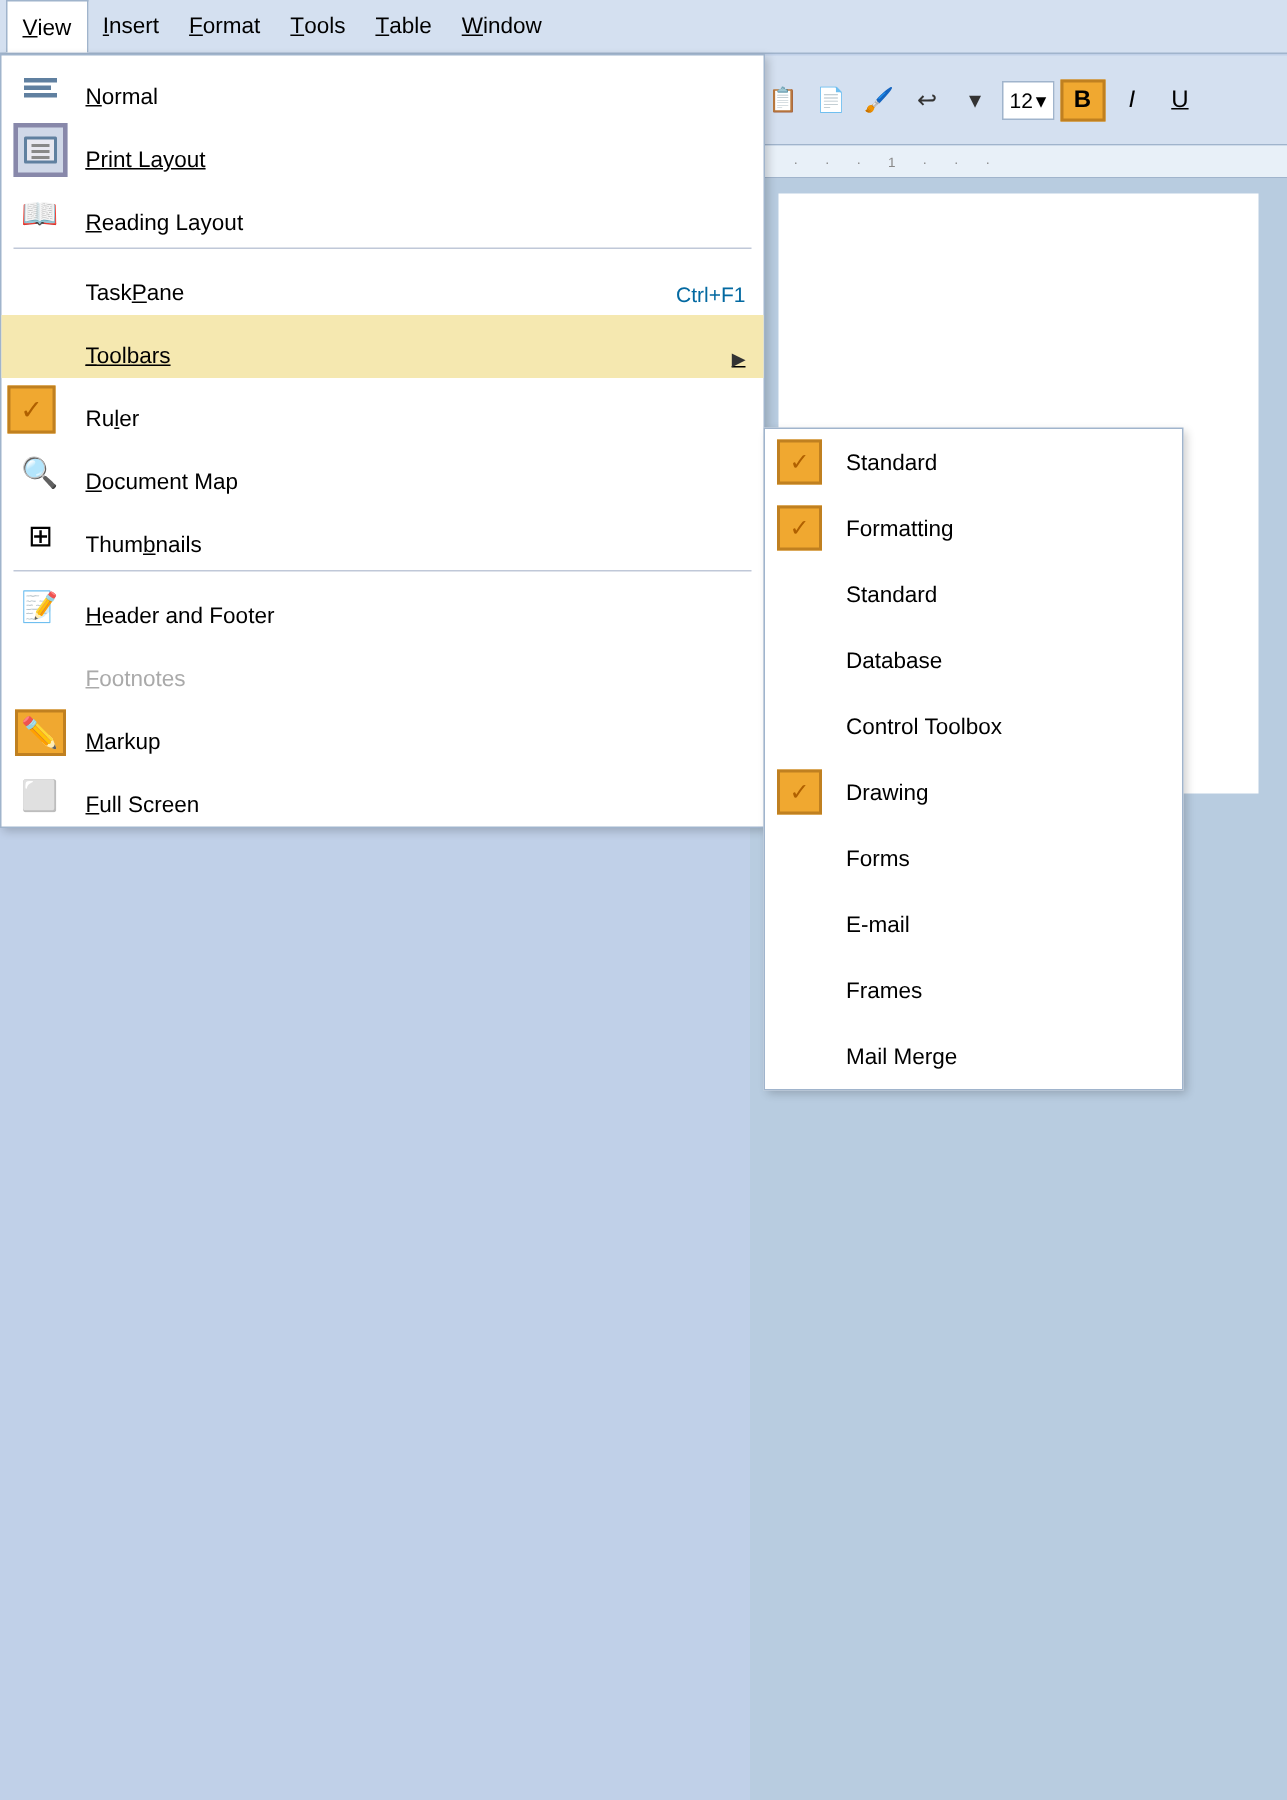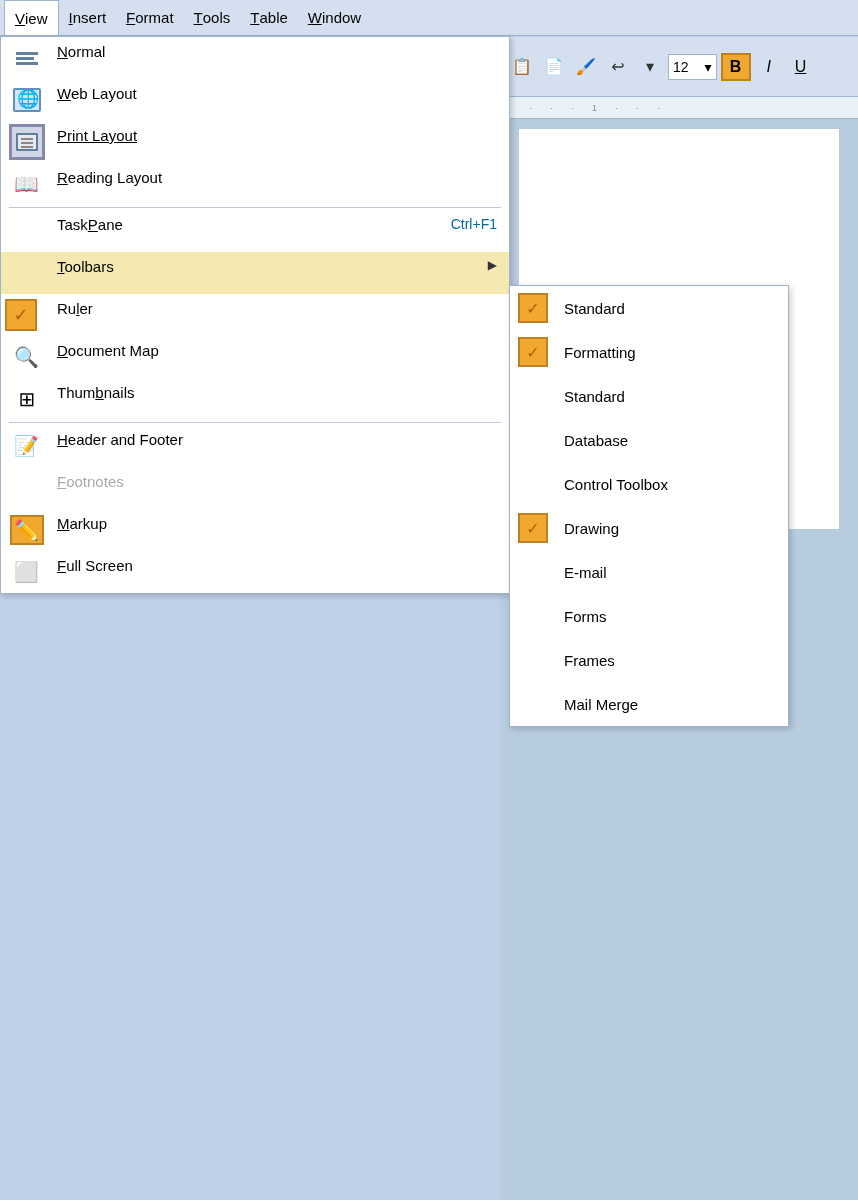--- a/index.html
+++ b/index.html
@@ -63,21 +63,21 @@
       font-size: 16px;
       color: #333;
     }
     .font-size-box {
       display: flex; align-items: center;
       border: 1px solid #a0b4cc;
       background: white;
       height: 26px;
       padding: 0 4px;
       font-size: 14px;
-      gap: 16px;
+      gap: 2px;
     }
     .bold-btn {
       width: 30px; height: 28px;
       background: #f0a830;
       border: 2px solid #c08020;
       display: flex; align-items: center; justify-content: center;
       font-weight: bold;
       font-size: 16px;
       cursor: pointer;
     }
@@ -133,30 +133,31 @@
       left: 0;
       width: 510px;
       background: white;
       border: 1px solid #a0b4cc;
       box-shadow: 2px 2px 6px rgba(0,0,0,0.2);
       z-index: 100;
     }
 
     .menu-item {
       display: flex;
-      align-items: flex-start;
+      align-items: flex-end;
       padding: 6px 12px 6px 56px;
       cursor: pointer;
       position: relative;
       min-height: 42px;
       font-size: 15px;
       color: #000;
     }
     .menu-item.highlighted {
       background: #f5e8b0;
+      text-decoration: underline;
     }
     .menu-item.disabled { color: #aaa; cursor: default; }
 
     .menu-item .icon-area {
       position: absolute;
       left: 4px;
       top: 50%;
       transform: translateY(-50%);
       width: 44px;
       height: 36px;
@@ -350,26 +351,20 @@
     <div class="icon-area">
       <div class="icon-normal">
         <div class="line line1"></div>
         <div class="line line2"></div>
         <div class="line line3"></div>
       </div>
     </div>
     <span><u>N</u>ormal</span>
   </div>
 
-  <div class="menu-item">
-    <div class="icon-area">
-      <div class="icon-web"></div>
-    </div>
-    <span><u>W</u>eb Layout</span>
-  </div>
 
   <div class="menu-item" style="padding-left: 56px; text-decoration: underline;">
     <div class="icon-area">
       <div class="selected-icon-box">
         <div class="icon-print" style="width:22px;height:18px;"></div>
       </div>
     </div>
     <span><u>P</u>rint Layout</span>
   </div>
 
@@ -465,28 +460,28 @@
   <div class="submenu-item">
     <span>Control Toolbox</span>
   </div>
 
   <div class="submenu-item">
     <div class="check-area">✓</div>
     <span>Drawing</span>
   </div>
 
   <div class="submenu-item">
+    <span>Forms</span>
+  </div>
+
+  <div class="submenu-item">
     <span>E-mail</span>
   </div>
 
   <div class="submenu-item">
-    <span>Forms</span>
-  </div>
-
-  <div class="submenu-item">
     <span>Frames</span>
   </div>
 
   <div class="submenu-item">
     <span>Mail Merge</span>
   </div>
 
 </div>
 
 </body></html>

